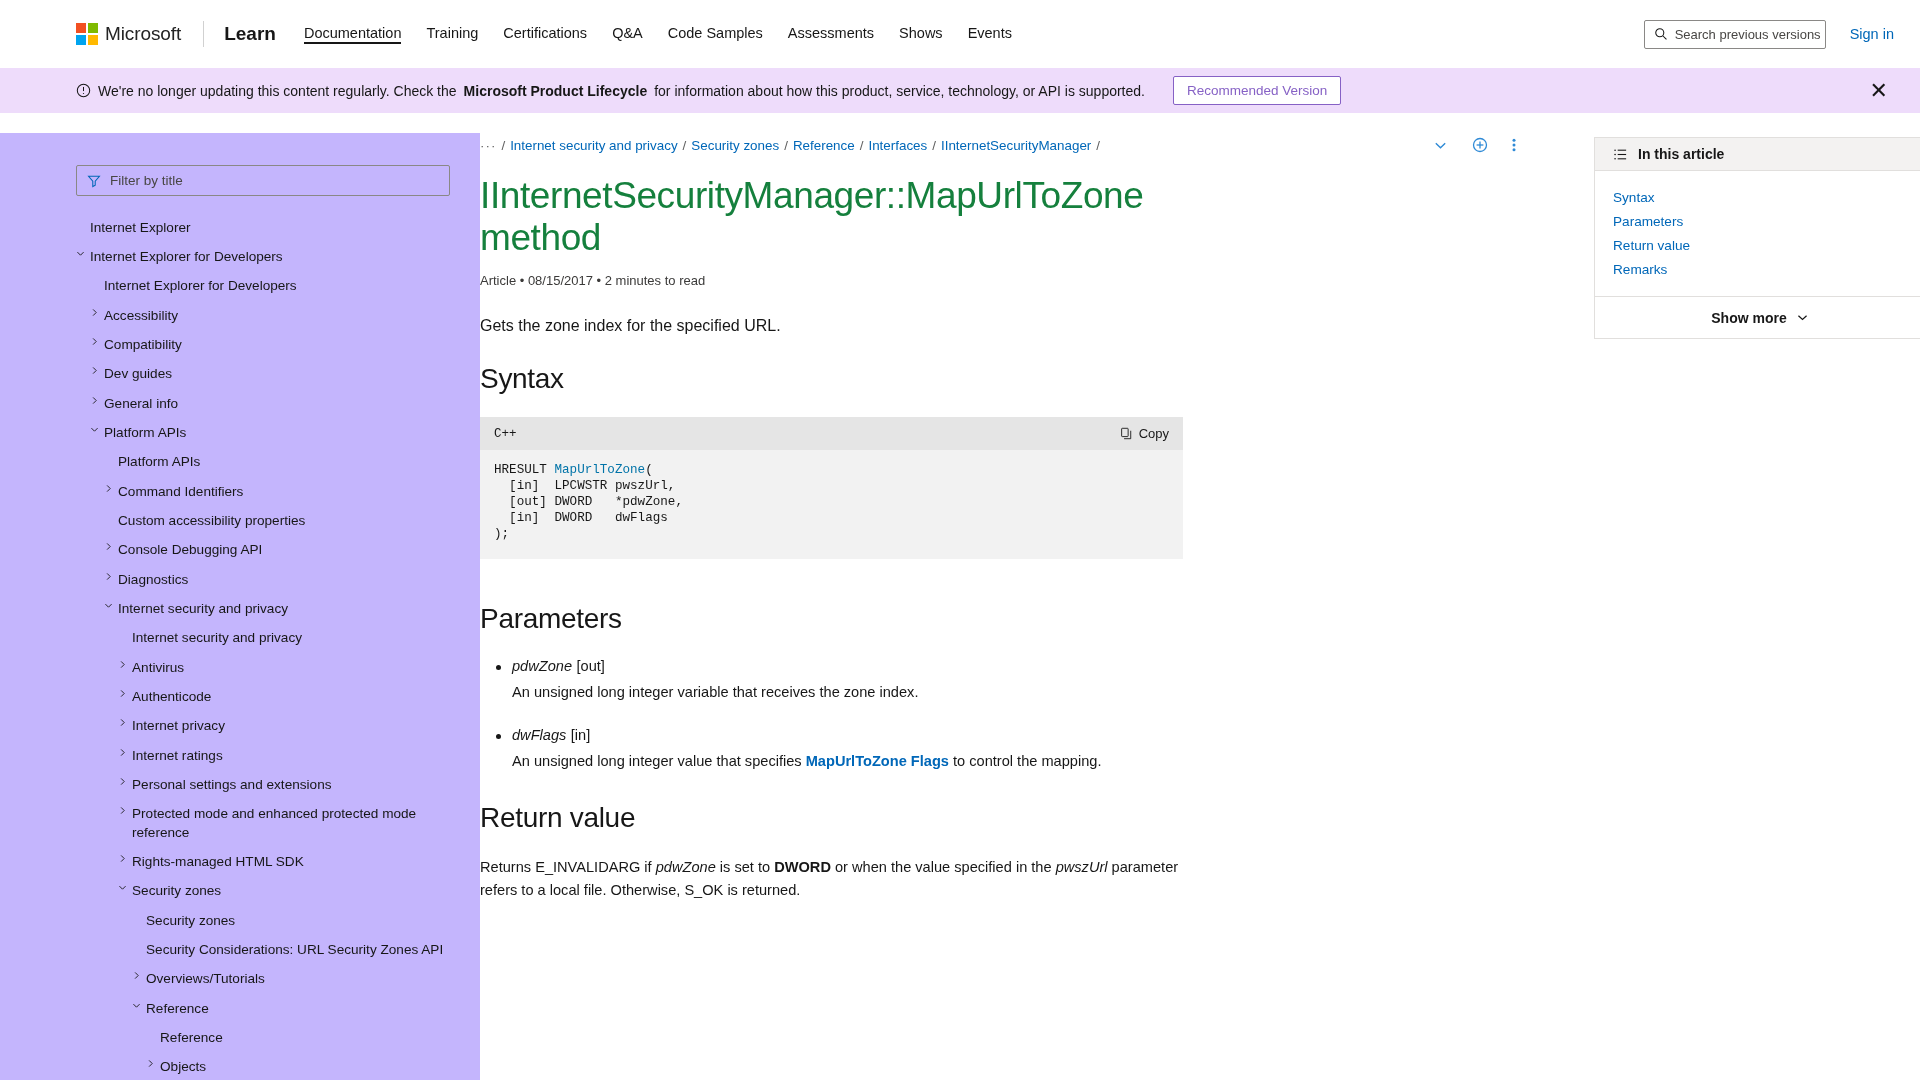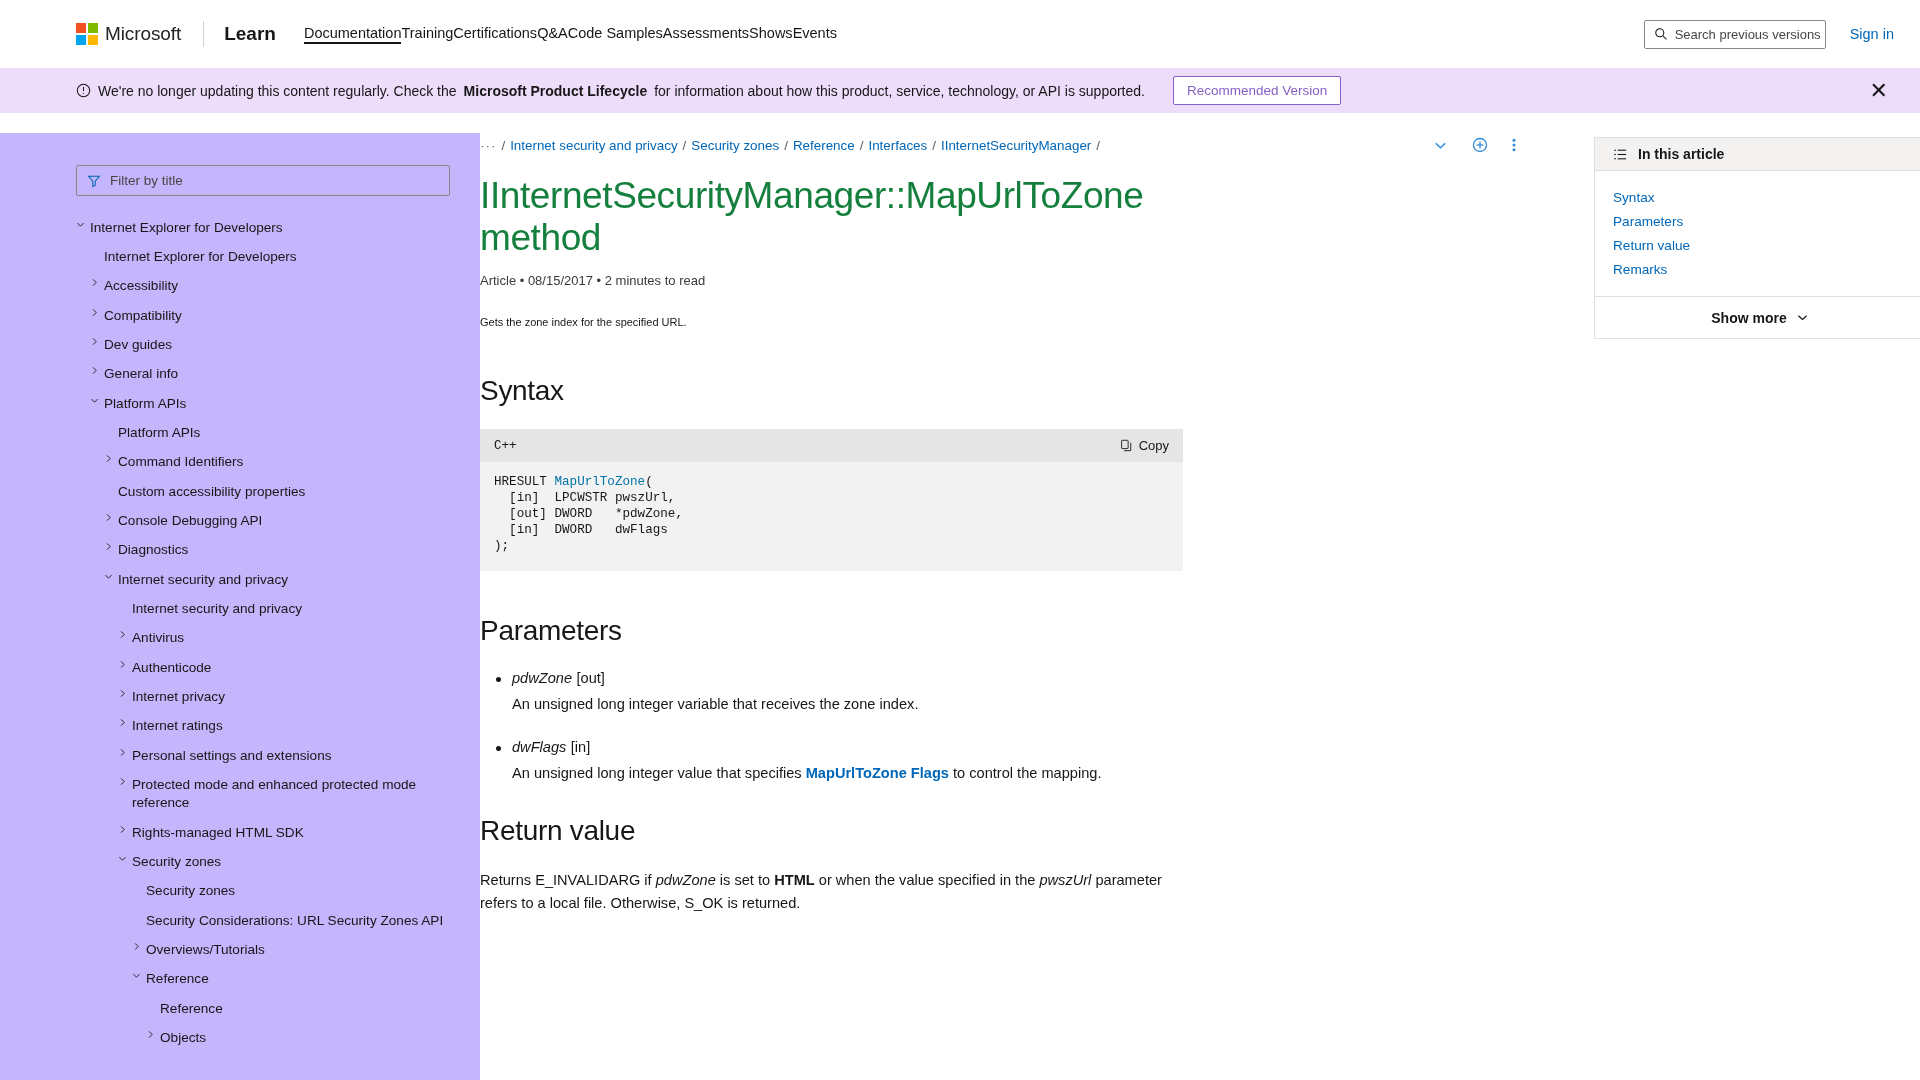--- a/index.html
+++ b/index.html
@@ -39,21 +39,21 @@
   .hdr-divider {
     width: 1px; height: 26px;
     background: #d1d1d1;
     margin: 0 20px 0 22px;
   }
   .learn-brand {
     font-size: 19px; font-weight: bold; color: #171717;
     white-space: nowrap;
   }
   .nav-list {
-    display: flex; align-items: center; 
+    display: flex; align-items: center; gap: 25px;
     margin-left: 28px;
   }
   .nav-item {
     font-size: 14.5px;
     color: #171717;
     white-space: nowrap;
     padding-bottom: 2px;
     cursor: pointer;
   }
   .nav-item.active {
@@ -181,21 +181,21 @@
     font-weight: normal;
     line-height: 1.14;
     letter-spacing: -0.4px;
     max-width: 680px;
     color: #15803d;
     margin-bottom: 14px;
   }
   .meta {
     font-size: 13px; color: #3b3a39; margin-bottom: 26px;
   }
-  .lead { font-size: 11px; line-height: 1.55; margin-bottom: 44px; }
+  .lead { font-size: 16px; line-height: 1.55; margin-bottom: 24px; }
 
   h2.sec {
     font-size: 28px; font-weight: normal; letter-spacing: -0.3px;
     margin-bottom: 22px; color: #171717;
   }
 
   
   .code-wrap {
     border: 0; max-width: 703px; margin-bottom: 44px;
   }
@@ -338,20 +338,24 @@
     <div class="filter-box">
       <span>
         <svg width="14" height="14" viewBox="0 0 16 16" fill="none" stroke="#0067b8" stroke-width="1.2">
           <path d="M1.8 2.6h12.4L9.4 8.1v4.6l-2.8 1.6V8.1z"></path>
         </svg>
       </span>
       <span class="filter-ph">Filter by title</span>
     </div>
     <div class="tree" id="tree">
         <div class="tnode" style="margin-left: 0px;">
+          <span class="chev"></span>
+          <span class="tlabel">Internet Explorer</span>
+        </div>
+        <div class="tnode" style="margin-left: 0px;">
           <span class="chev">
             <svg width="9" height="9" viewBox="0 0 16 16" fill="none" stroke="#171717" stroke-width="1.6">
               <path d="M2.5 5.5 L8 11 L13.5 5.5"></path>
             </svg>
           </span>
           <span class="tlabel">Internet Explorer for Developers</span>
         </div>
         <div class="tnode" style="margin-left: 14px;">
           <span class="chev"></span>
           <span class="tlabel">Internet Explorer for Developers</span>
@@ -606,21 +610,21 @@
 );</span></div>
     </div>
 
     <h2 class="sec">Parameters</h2>
     <ul class="params" id="param-list">
         <li><span class="pname">pdwZone</span> <span class="pdir">[out]</span><div class="pdesc"><span>An unsigned long integer variable that receives the zone index.</span><span></span></div></li>
         <li><span class="pname">dwFlags</span> <span class="pdir">[in]</span><div class="pdesc"><span>An unsigned long integer value that specifies </span><span class="dlink">MapUrlToZone Flags</span><span> to control the mapping.</span></div></li>
       </ul>
 
     <h2 class="sec">Return value</h2>
-    <p class="para"><span>Returns E_INVALIDARG if </span><i>pdwZone</i><span> is set to </span><b>HTML</b><span> or when the value specified in the </span><i>pwszUrl</i><span> parameter refers to a local file. Otherwise, S_OK is returned.</span></p>
+    <p class="para"><span>Returns E_INVALIDARG if </span><i>pdwZone</i><span> is set to </span><b>DWORD</b><span> or when the value specified in the </span><i>pwszUrl</i><span> parameter refers to a local file. Otherwise, S_OK is returned.</span></p>
   </main>
 
   <aside class="toc">
     <div class="toc-card">
       <div class="toc-head">
         <span>
           <svg width="15" height="15" viewBox="0 0 16 16" fill="none" stroke="#171717" stroke-width="1.15">
             <line x1="5" y1="3.4" x2="14" y2="3.4"></line>
               <line x1="5" y1="8" x2="14" y2="8"></line>
               <line x1="5" y1="12.6" x2="14" y2="12.6"></line>

